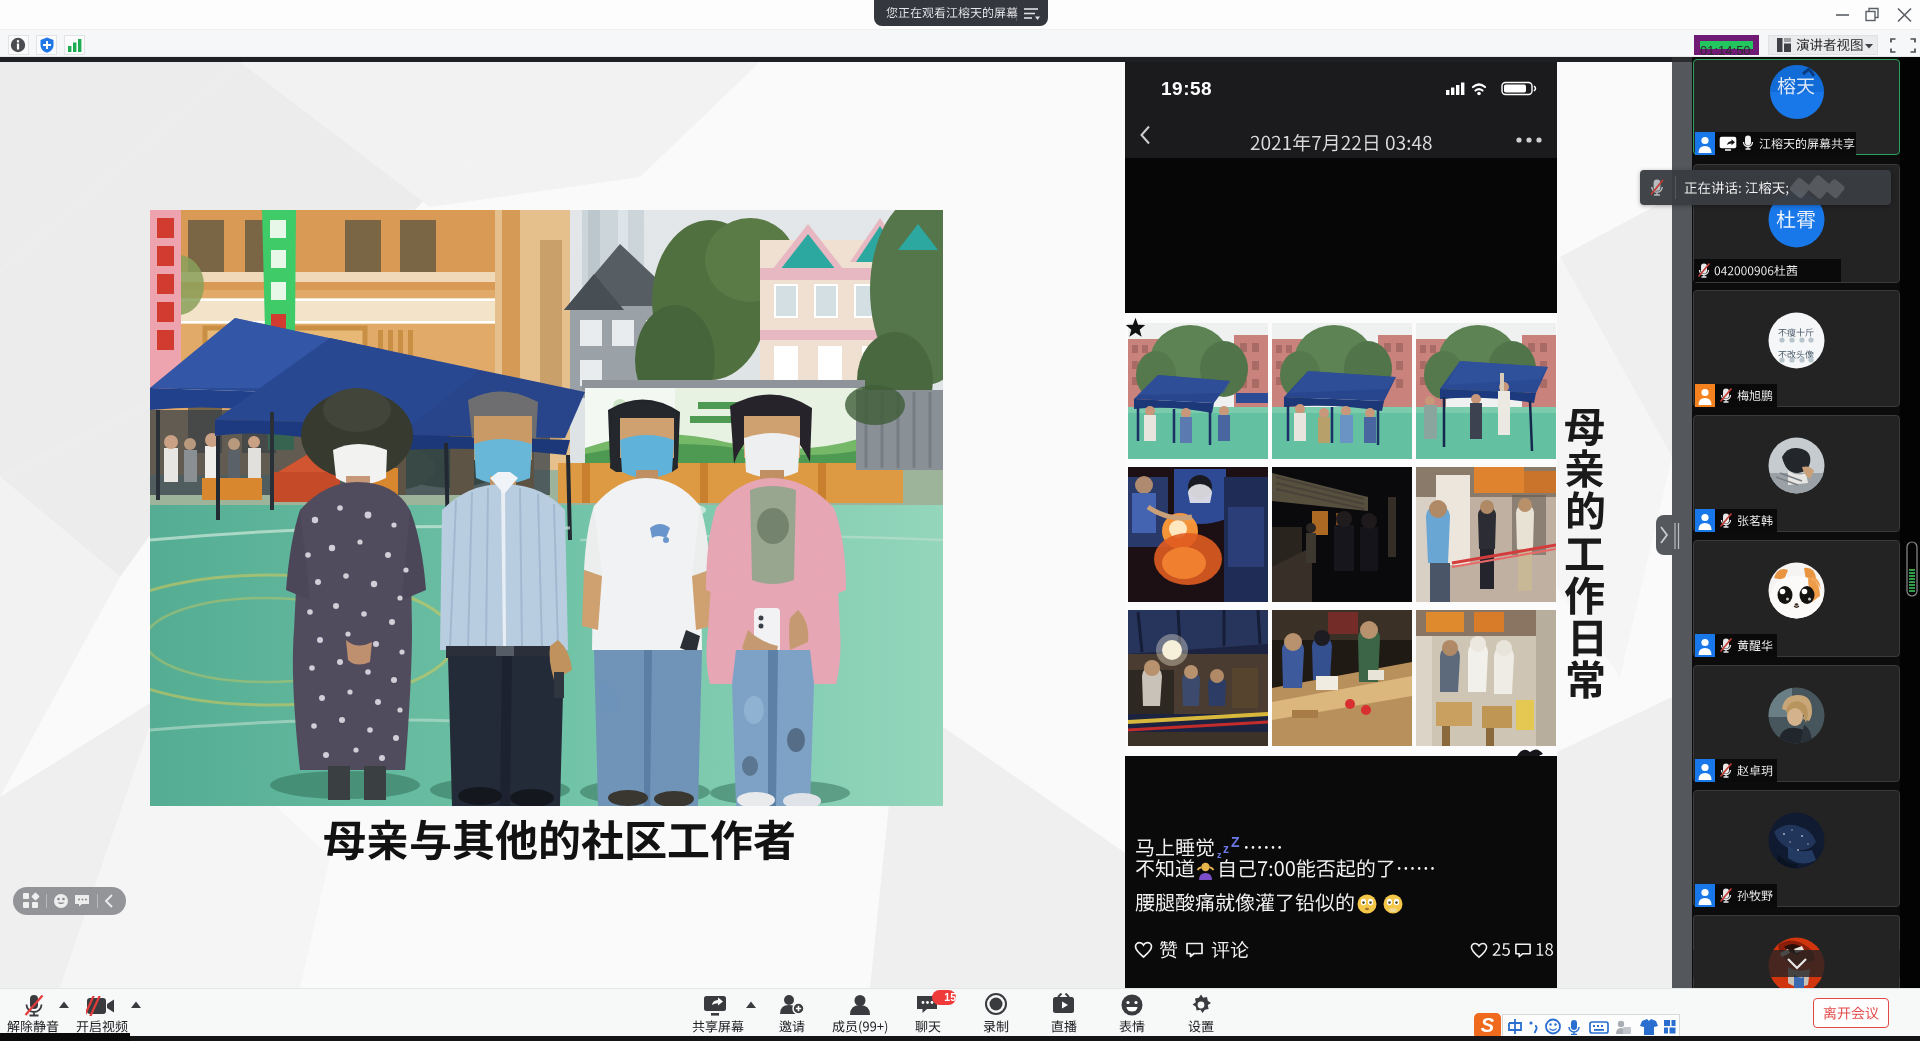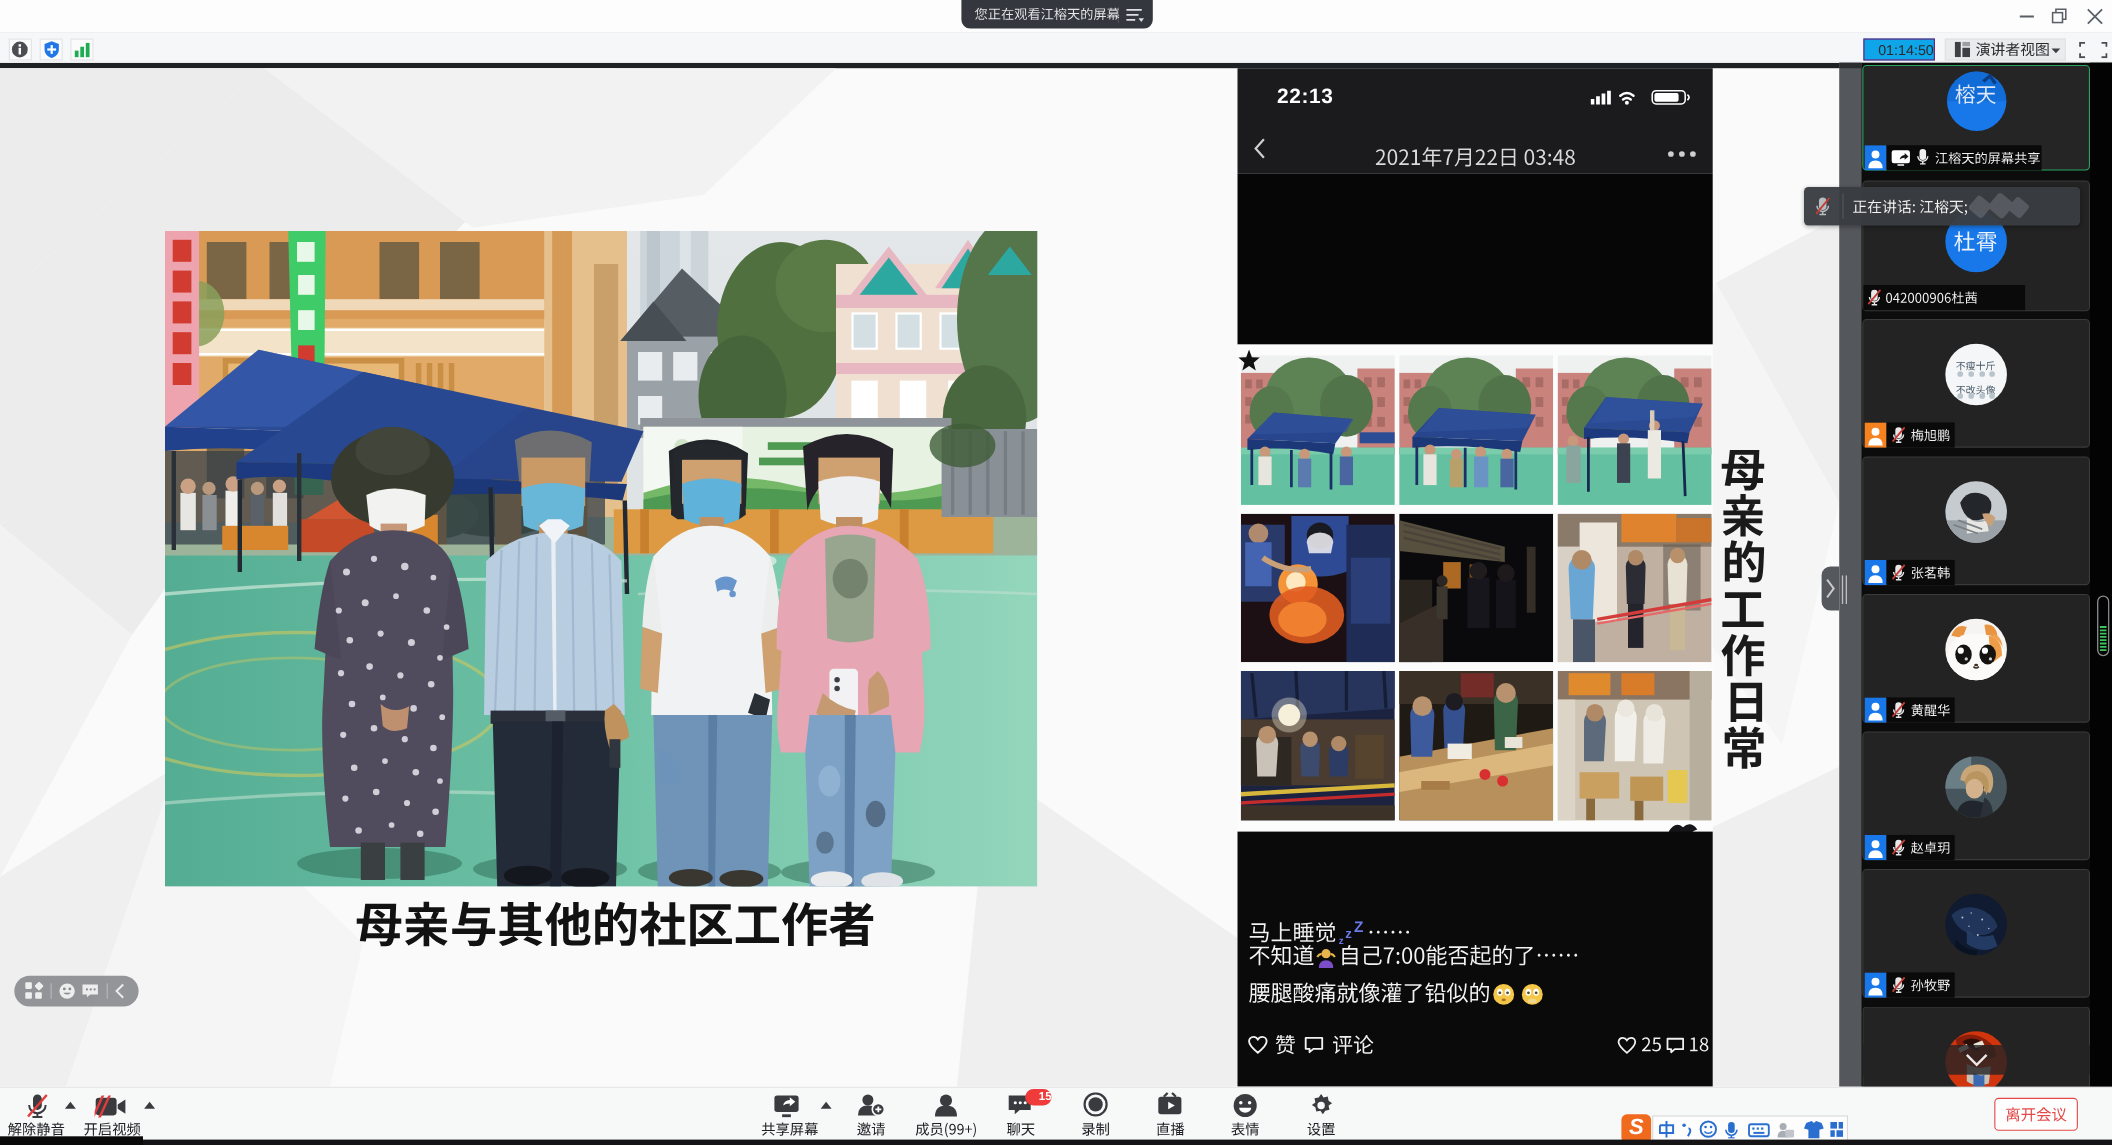--- a/index.html
+++ b/index.html
@@ -42,21 +42,21 @@
 <svg class="abs" style="left:39px;top:37px" width="16" height="16" viewBox="0 0 16 16">
       <path d="M8 0.5 L14.5 3 V8 C14.5 12 11.5 14.8 8 15.7 C4.5 14.8 1.5 12 1.5 8 V3 Z" fill="#2277e8"></path>
       <rect x="7" y="4" width="2" height="8" fill="#fff"></rect>
       <rect x="4" y="7" width="8" height="2" fill="#fff"></rect>
     </svg>
 <svg class="abs" style="left:67px;top:38px" width="16" height="15" viewBox="0 0 16 15">
       <rect x="1" y="8" width="3.4" height="6" fill="#1eac52"></rect>
       <rect x="6" y="4.5" width="3.4" height="9.5" fill="#1eac52"></rect>
       <rect x="11" y="1" width="3.4" height="13" fill="#1eac52"></rect>
     </svg>
-<div class="abs" style="left:1694px;top:35px;width:65px;height:20px;background:#0ea5e9;border:1px solid #701a75;color:#2b2b2e;font-size:13px;line-height:19px;text-align:right">01:14:50</div>
+<div class="abs" style="left:1694px;top:35px;width:65px;height:20px;background:#22c55e;border:6px solid #701a75;color:#2b2b2e;font-size:13px;line-height:19px;text-align:left">01:14:50</div>
 <div class="abs" style="left:1768px;top:35px;width:110px;height:20px;background:#eaebed;border:1px solid #e0e1e3"></div>
 <svg class="abs" style="left:1777px;top:38px" width="14" height="14" viewBox="0 0 14 14">
       <path d="M0 0 h5.5 v14 h-5.5 z M7 5.5 h7 v8.5 h-7 z" fill="#3e4045"></path>
       <rect x="7" y="0" width="7" height="4" fill="#3e4045" opacity="0.45"></rect>
     </svg>
 <path class="abs">
 <svg class="abs" style="left:1864px;top:43px" width="10" height="7" viewBox="0 0 10 7">
         <path d="M1 1 l4 4.5 L9 1 z" fill="#3e4045"></path>
       </svg>
 <svg class="abs" style="left:1890px;top:38px" width="26" height="15" viewBox="0 0 26 15">
@@ -464,21 +464,21 @@
             <path d="M11.4 -13.7L29.6 -13.7L29.6 -4.5L11.4 -4.5L11.4 -13.7ZM11.4 -18.6L11.4 -27.4L29.6 -27.4L29.6 -18.6L11.4 -18.6ZM6.3 -32.4L6.3 3.2L11.4 3.2L11.4 0.5L29.6 0.5L29.6 3.1L34.9 3.1L34.9 -32.4L6.3 -32.4Z" fill="#1a1a1a"></path>
           </g>
         </svg>
         <svg style="position:absolute;left:1565px;top:593px;overflow:visible" width="42" height="57">
           <g transform="translate(0,45.1)">
             <path d="M14.3 -19.6L26.5 -19.6L26.5 -17.0L14.3 -17.0L14.3 -19.6ZM5.6 -11.1L5.6 1.8L10.6 1.8L10.6 -6.7L18.4 -6.7L18.4 3.7L23.5 3.7L23.5 -6.7L30.9 -6.7L30.9 -2.7C30.9 -2.2 30.7 -2.1 30.1 -2.1C29.5 -2.1 27.3 -2.1 25.5 -2.2C26.1 -0.9 26.8 1.0 27.1 2.3C30.0 2.3 32.2 2.3 33.9 1.6C35.5 0.9 36.0 -0.4 36.0 -2.6L36.0 -11.1L23.5 -11.1L23.5 -13.5L31.5 -13.5L31.5 -23.0L9.6 -23.0L9.6 -13.5L18.4 -13.5L18.4 -11.1L5.6 -11.1ZM30.1 -34.5C29.5 -33.2 28.2 -31.3 27.2 -30.0L29.4 -29.2L23.0 -29.2L23.0 -34.9L17.9 -34.9L17.9 -29.2L11.5 -29.2L13.6 -30.2C13.0 -31.4 11.9 -33.3 10.7 -34.6L6.1 -32.8C7.0 -31.8 7.8 -30.4 8.4 -29.2L2.9 -29.2L2.9 -19.3L7.6 -19.3L7.6 -25.0L33.4 -25.0L33.4 -19.3L38.3 -19.3L38.3 -29.2L32.1 -29.2C33.1 -30.3 34.3 -31.6 35.5 -33.0L30.1 -34.5Z" fill="#1a1a1a"></path>
           </g>
         </svg>
 <div class="abs" style="left:1125px;top:5px;width:432px;height:926px;background:#fcfcfc">
 <div class="abs" style="left:0;top:0;width:432px;height:96px;background:#1b1b1d"></div>
-<div class="abs" style="left:36px;top:16px;color:#fff;font-size:19px;font-weight:bold;letter-spacing:0.5px">22:13</div>
+<div class="abs" style="left:36px;top:16px;color:#fff;font-size:19px;font-weight:bold;letter-spacing:0.5px">19:58</div>
 <svg class="abs" style="left:321px;top:19px" width="96" height="15" viewBox="0 0 96 15">
  <g fill="#fff">
               <rect x="0" y="9" width="3.4" height="5"></rect>
               <rect x="5" y="6.5" width="3.4" height="7.5"></rect>
               <rect x="10" y="4" width="3.4" height="10"></rect>
               <rect x="15" y="1.5" width="3.4" height="12.5"></rect>
             </g>
  <g fill="none" stroke="#fff" stroke-width="2.2" stroke-linecap="round">
               <path d="M27 6 Q33 1 39 6"></path>
               <path d="M29.5 9.5 Q33 6.8 36.5 9.5"></path>

